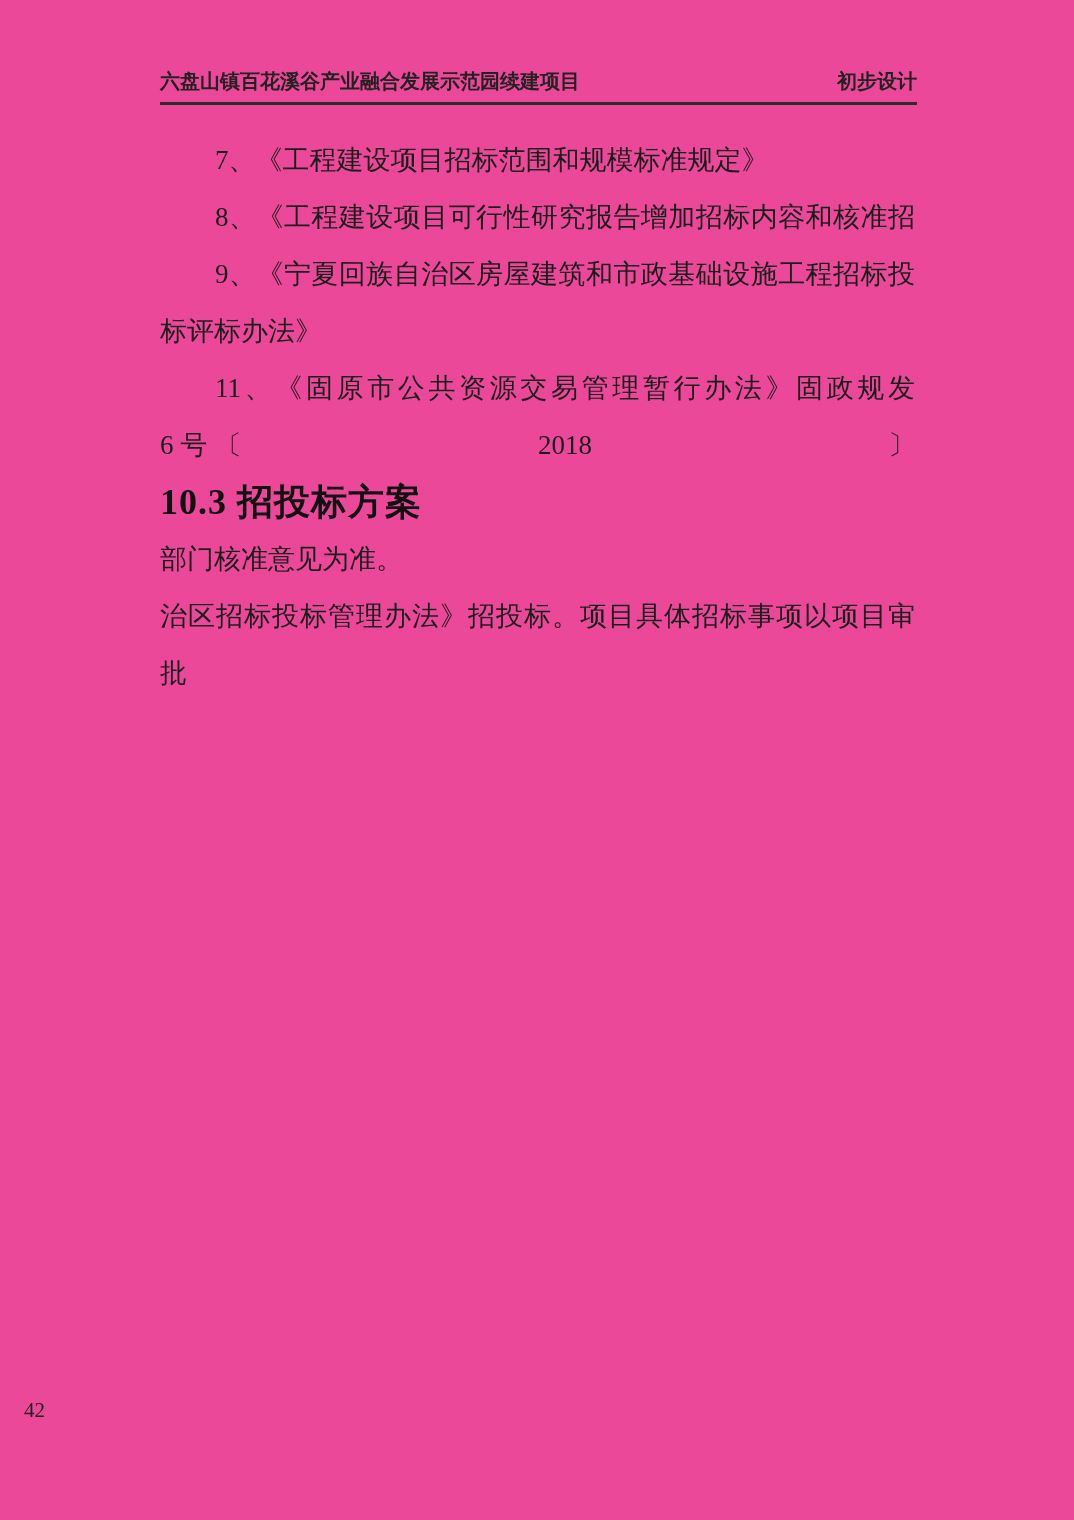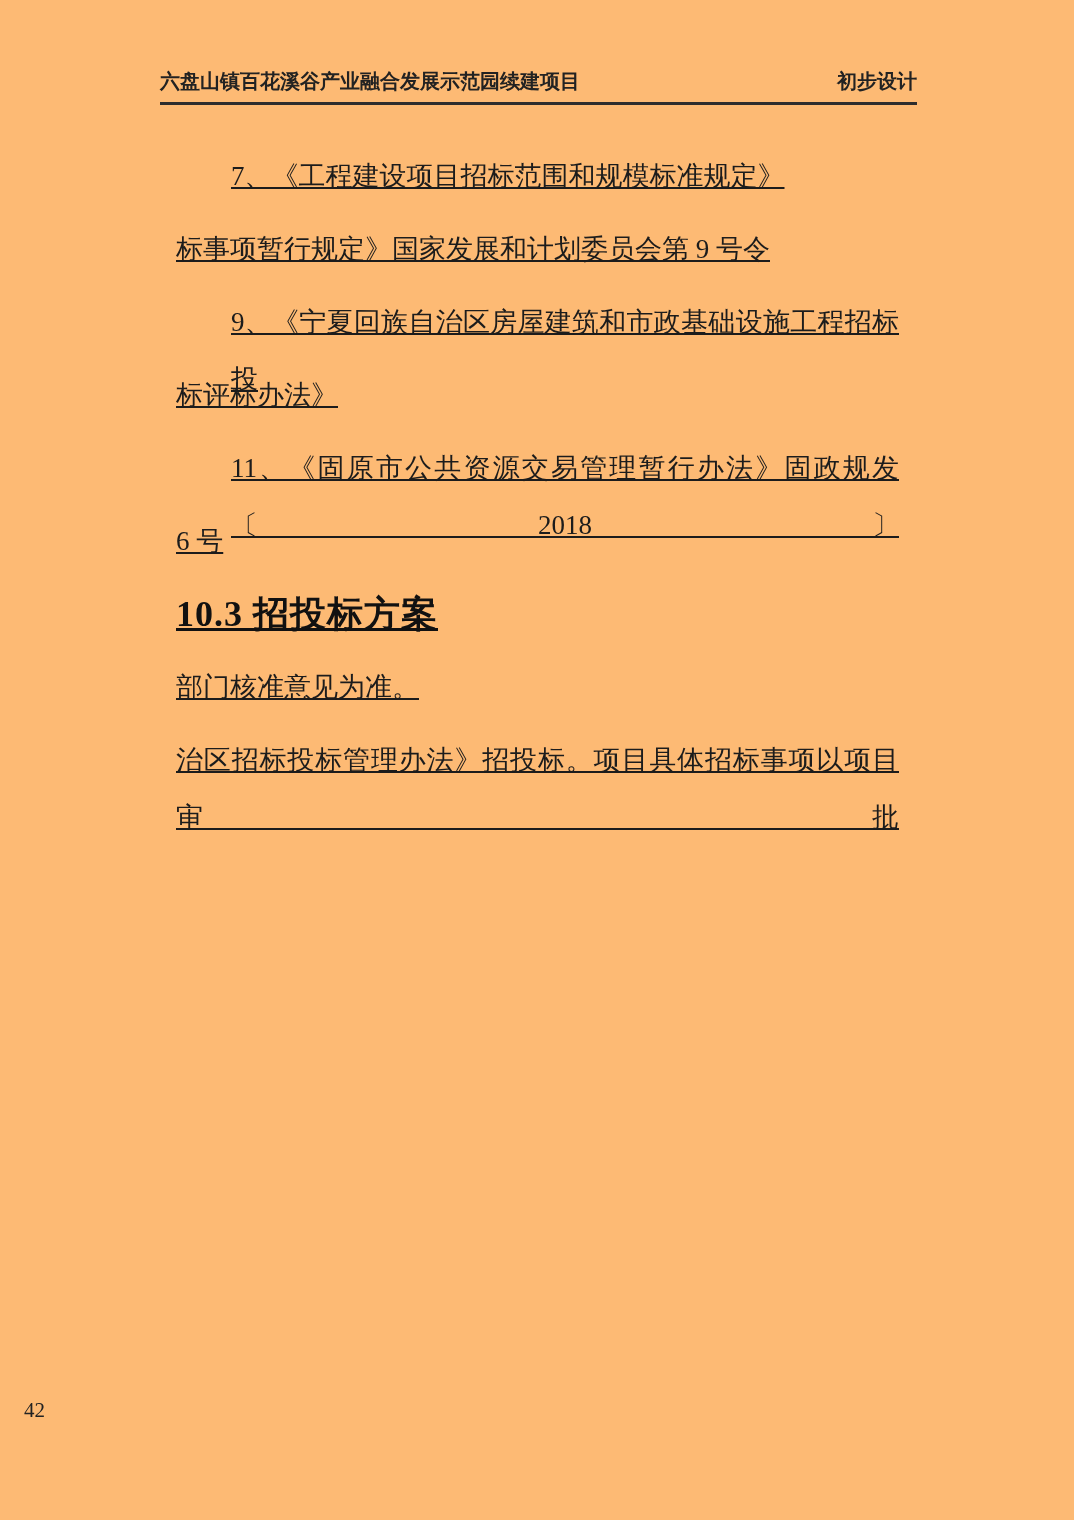--- a/index.html
+++ b/index.html
@@ -5,21 +5,21 @@
   * { box-sizing: border-box; }
   html, body { margin: 0; padding: 0; }
   body {
     background: #ffffff;
     font-family: "Liberation Serif", "DejaVu Serif", serif;
   }
   .page {
     position: relative;
     width: 1074px;
     height: 1520px;
-    background: #fdba74;
+    background: #ec4899;
     color: #1c1c1c;
     overflow: hidden;
     padding-left: 39px;
   }
   
   .page-header {
     position: absolute;
     left: 160px;
     width: 757px;
     top: 68px;
@@ -38,27 +38,26 @@
     white-space: nowrap;
   }
   
   .doc-body {
     position: absolute;
     left: 160px;
     top: 132px;
     width: 755px;
   }
   .line {
-    margin: 16px;
+    margin: 0;
     font-size: 27px;
     line-height: 57px;
     height: 57px;
     white-space: nowrap;
     color: #1c1c1c;
-    text-decoration: underline;
   }
   .line.indent { padding-left: 55px; }
   .line.full {
     white-space: normal;
     text-align: justify;
     text-align-last: justify;
   }
   .line.heading {
     font-weight: bold;
     font-size: 36px;
@@ -84,21 +83,21 @@
 <div class="page">
 
   <div class="page-header">
     <span class="h-left">六盘山镇百花溪谷产业融合发展示范园续建项目</span>
     <span class="h-right">初步设计</span>
   </div>
 
   <div class="doc-body">
     <p class="line indent">7、《工程建设项目招标范围和规模标准规定》</p>
 
-    <p class="line">标事项暂行规定》国家发展和计划委员会第 9 号令</p>
+    <p class="line indent full">8、《工程建设项目可行性研究报告增加招标内容和核准招</p>
 
 
     <p class="line indent full">9、《宁夏回族自治区房屋建筑和市政基础设施工程招标投</p>
     <p class="line">标评标办法》</p>
 
     <p class="line indent full">11、《固原市公共资源交易管理暂行办法》固政规发〔2018〕</p>
     <p class="line">6 号</p>
 
     <p class="line heading">10.3 招投标方案</p>
 

